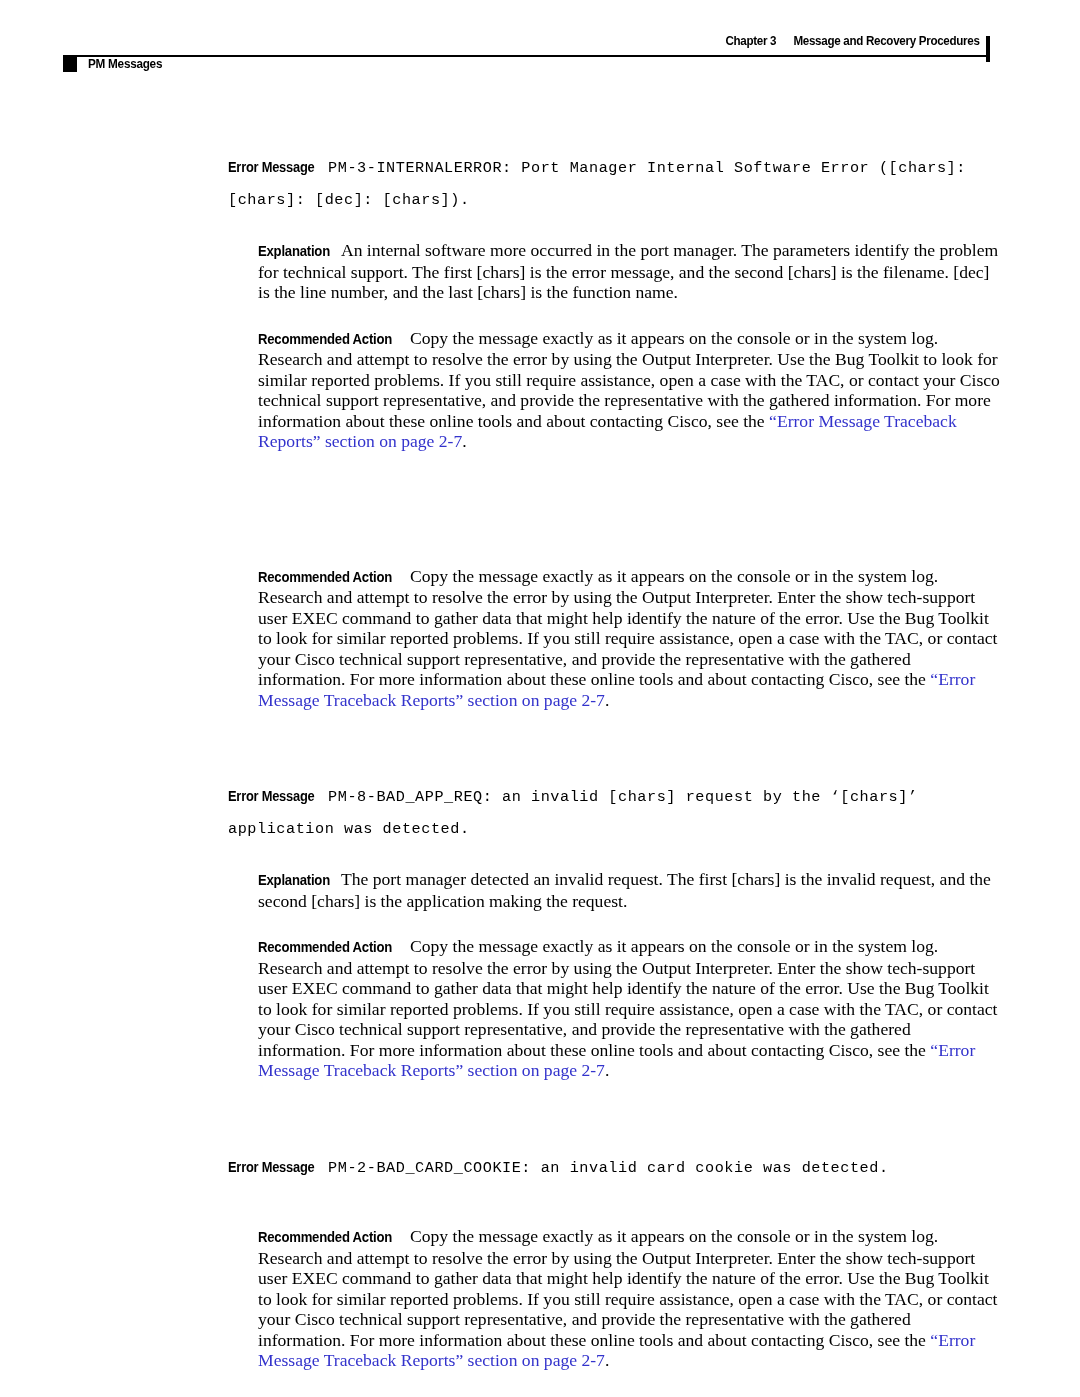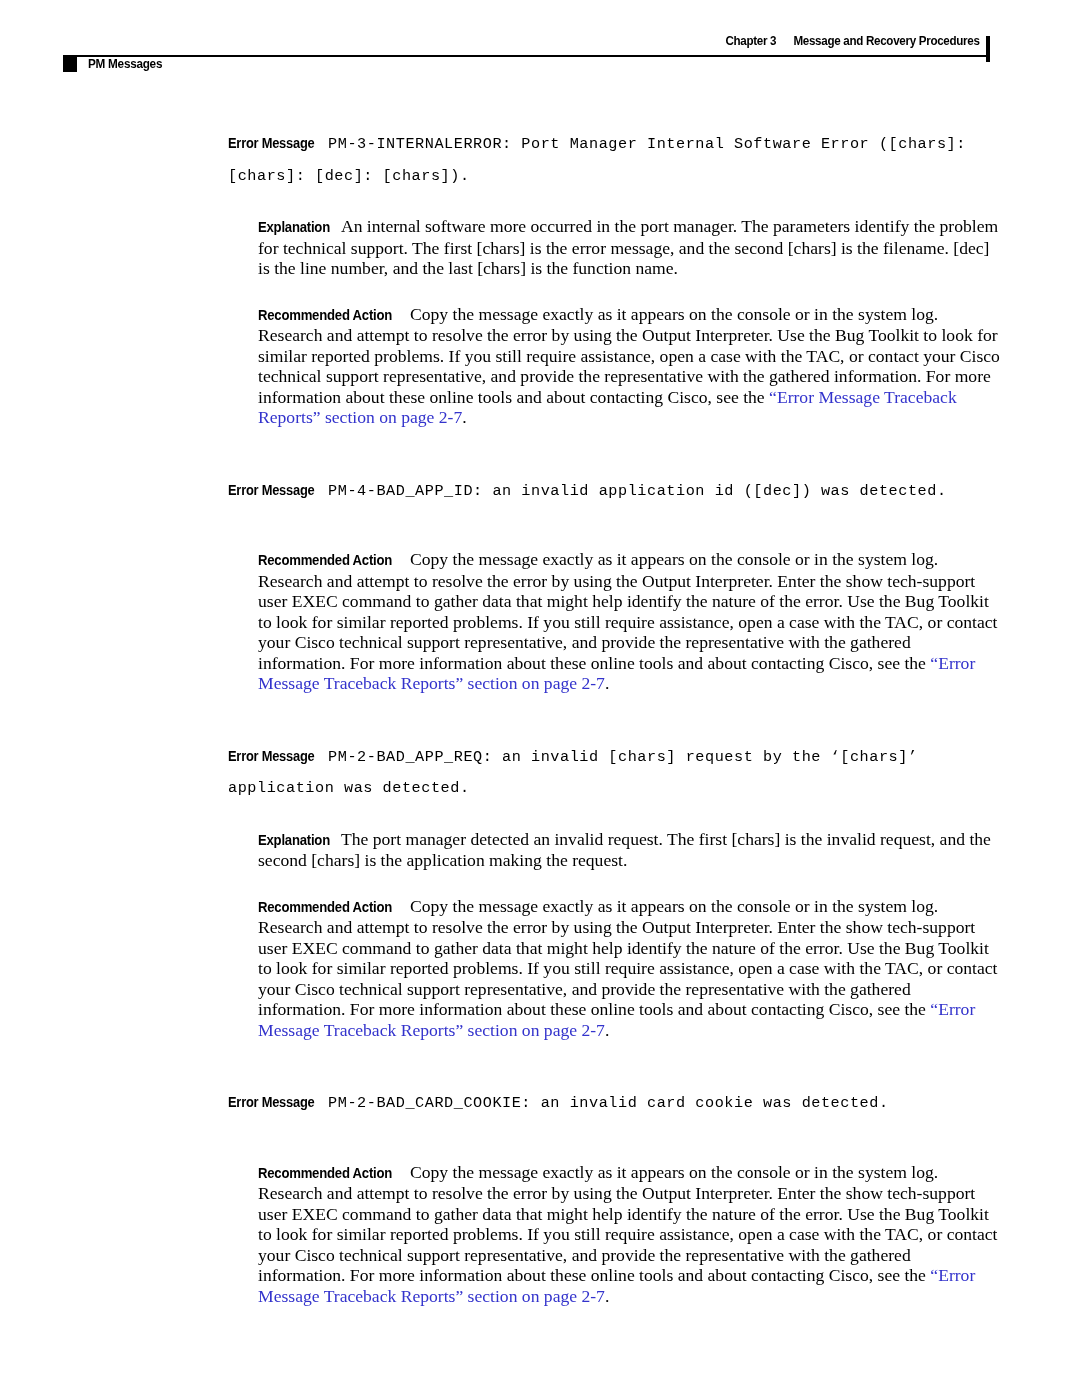--- a/index.html
+++ b/index.html
@@ -74,21 +74,21 @@
     white-space: nowrap;
   }
 
   
   .content {
     position: absolute;
     left: 0;
     top: 128px;
     width: 1080px;
   }
-  .msg-block { margin-bottom: 0; }
+  .msg-block { margin-bottom: 0; margin-top: 24px; }
 
   .errmsg {
     margin: 0 0 0 0;
     padding: 0 62px 0 228px;
     text-indent: 0;
     font-size: 17.4px;
     line-height: 29.5px;
   }
   .errmsg .lbl {
     font-family: "Liberation Sans", "DejaVu Sans", sans-serif;
@@ -169,35 +169,32 @@
     </p>
     <div class="gap-md"></div>
     <p class="para">
       <span class="lbl">Recommended Action</span><span>Copy the message exactly as it appears on the console or in the system log. Research and attempt to resolve the error by using the Output Interpreter. Use the Bug Toolkit to look for similar reported problems. If you still require assistance, open a case with the TAC, or contact your Cisco technical support representative, and provide the representative with the gathered information. For more information about these online tools and about contacting Cisco, see the </span><span class="link">“Error Message Traceback Reports” section on page 2-7</span><span>.</span>
     </p>
   </div>
 
   <div class="gap-xl"></div>
 
   <div class="msg-block">
+    <div class="gap-sm"></div>
+    <div class="gap-md"></div>
+    <p class="para">
+      <span class="lbl">Recommended Action</span><span>Copy the message exactly as it appears on the console or in the system log. Research and attempt to resolve the error by using the Output Interpreter. Enter the </span><span class="cmd">show tech-support</span><span> user EXEC command to gather data that might help identify the nature of the error. Use the Bug Toolkit to look for similar reported problems. If you still require assistance, open a case with the TAC, or contact your Cisco technical support representative, and provide the representative with the gathered information. For more information about these online tools and about contacting Cisco, see the </span><span class="link">“Error Message Traceback Reports” section on page 2-7</span><span>.</span>
+    </p>
+  </div>
+
+  <div class="gap-xl"></div>
+
+  <div class="msg-block">
     <p class="errmsg">
-      <span class="lbl">Error Message</span><span class="code">PM-4-BAD_APP_ID: an invalid application id ([dec]) was detected.</span>
-    </p>
-    <div class="gap-sm"></div>
-    <div class="gap-md"></div>
-    <p class="para">
-      <span class="lbl">Recommended Action</span><span>Copy the message exactly as it appears on the console or in the system log. Research and attempt to resolve the error by using the Output Interpreter. Enter the </span><span class="cmd">show tech-support</span><span> user EXEC command to gather data that might help identify the nature of the error. Use the Bug Toolkit to look for similar reported problems. If you still require assistance, open a case with the TAC, or contact your Cisco technical support representative, and provide the representative with the gathered information. For more information about these online tools and about contacting Cisco, see the </span><span class="link">“Error Message Traceback Reports” section on page 2-7</span><span>.</span>
-    </p>
-  </div>
-
-  <div class="gap-xl"></div>
-
-  <div class="msg-block">
-    <p class="errmsg">
-      <span class="lbl">Error Message</span><span class="code">PM-2-BAD_APP_REQ: an invalid [chars] request by the ‘[chars]’ application was detected.</span>
+      <span class="lbl">Error Message</span><span class="code">PM-8-BAD_APP_REQ: an invalid [chars] request by the ‘[chars]’ application was detected.</span>
     </p>
     <div class="gap-md"></div>
     <p class="para">
       <span class="lbl">Explanation</span><span>The port manager detected an invalid request. The first [chars] is the invalid request, and the second [chars] is the application making the request.</span>
     </p>
     <div class="gap-md"></div>
     <p class="para">
       <span class="lbl">Recommended Action</span><span>Copy the message exactly as it appears on the console or in the system log. Research and attempt to resolve the error by using the Output Interpreter. Enter the </span><span class="cmd">show tech-support</span><span> user EXEC command to gather data that might help identify the nature of the error. Use the Bug Toolkit to look for similar reported problems. If you still require assistance, open a case with the TAC, or contact your Cisco technical support representative, and provide the representative with the gathered information. For more information about these online tools and about contacting Cisco, see the </span><span class="link">“Error Message Traceback Reports” section on page 2-7</span><span>.</span>
     </p>
   </div>

